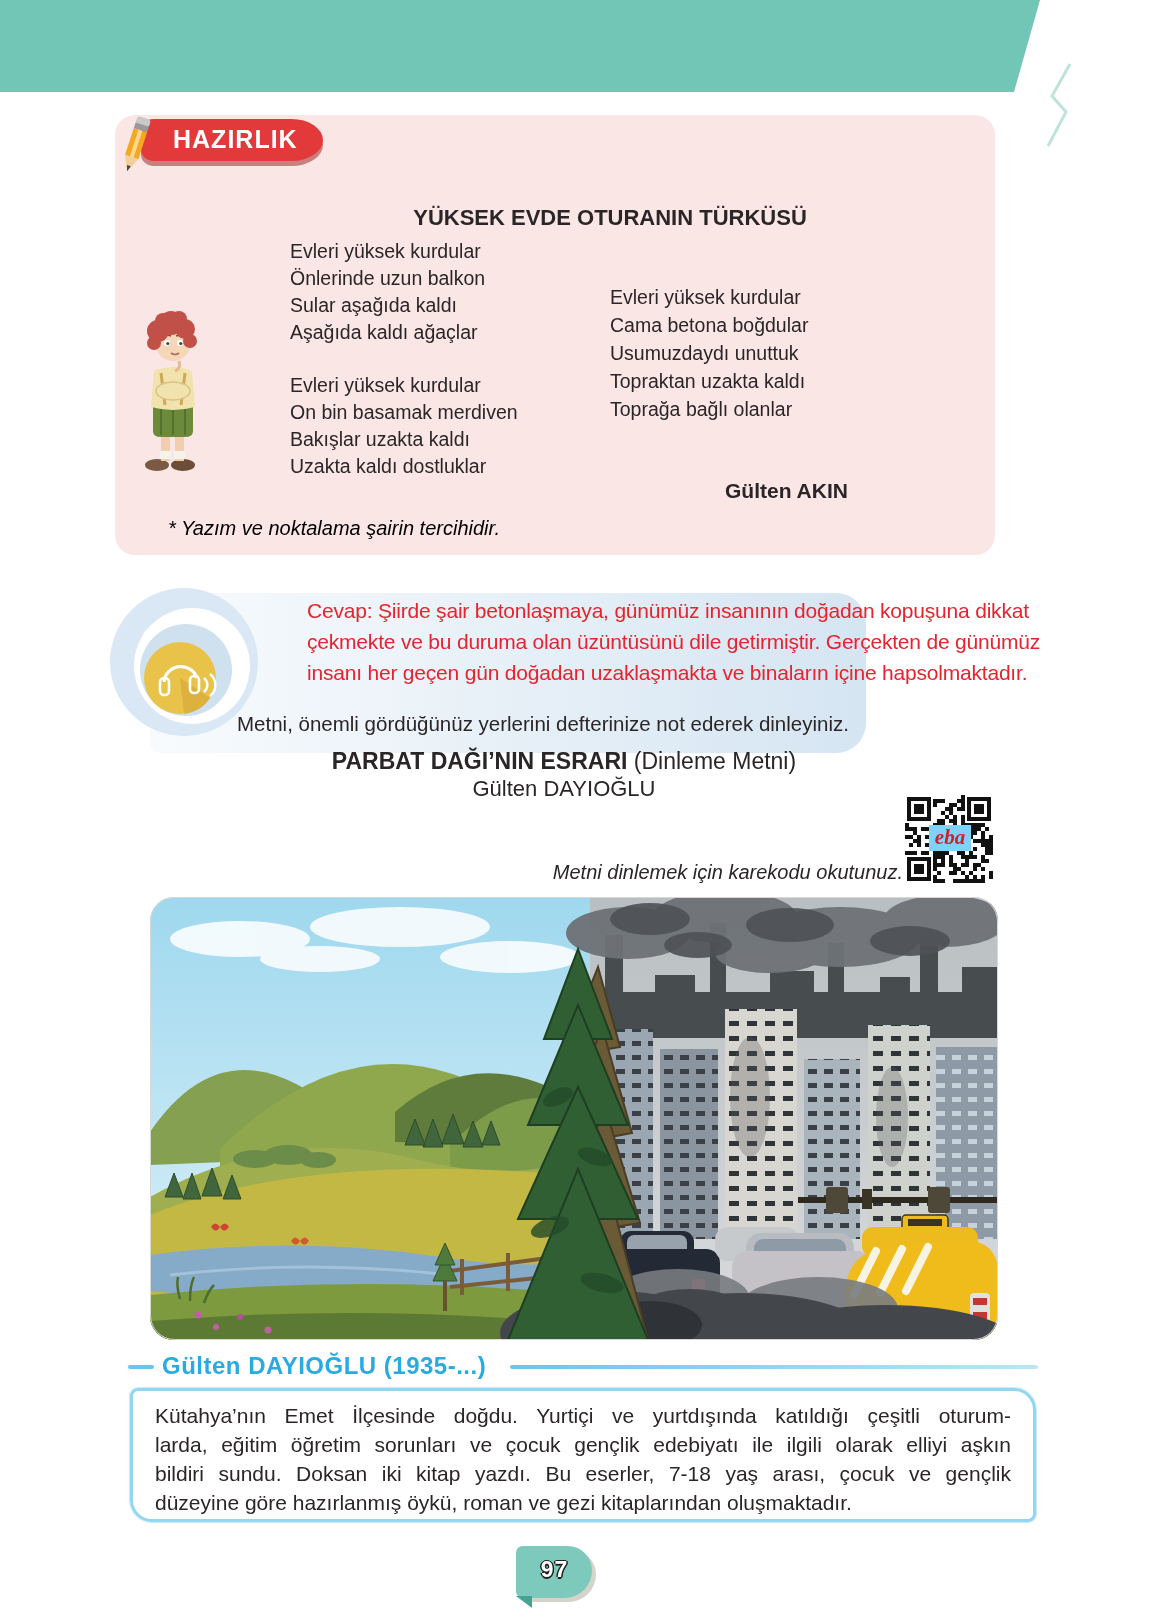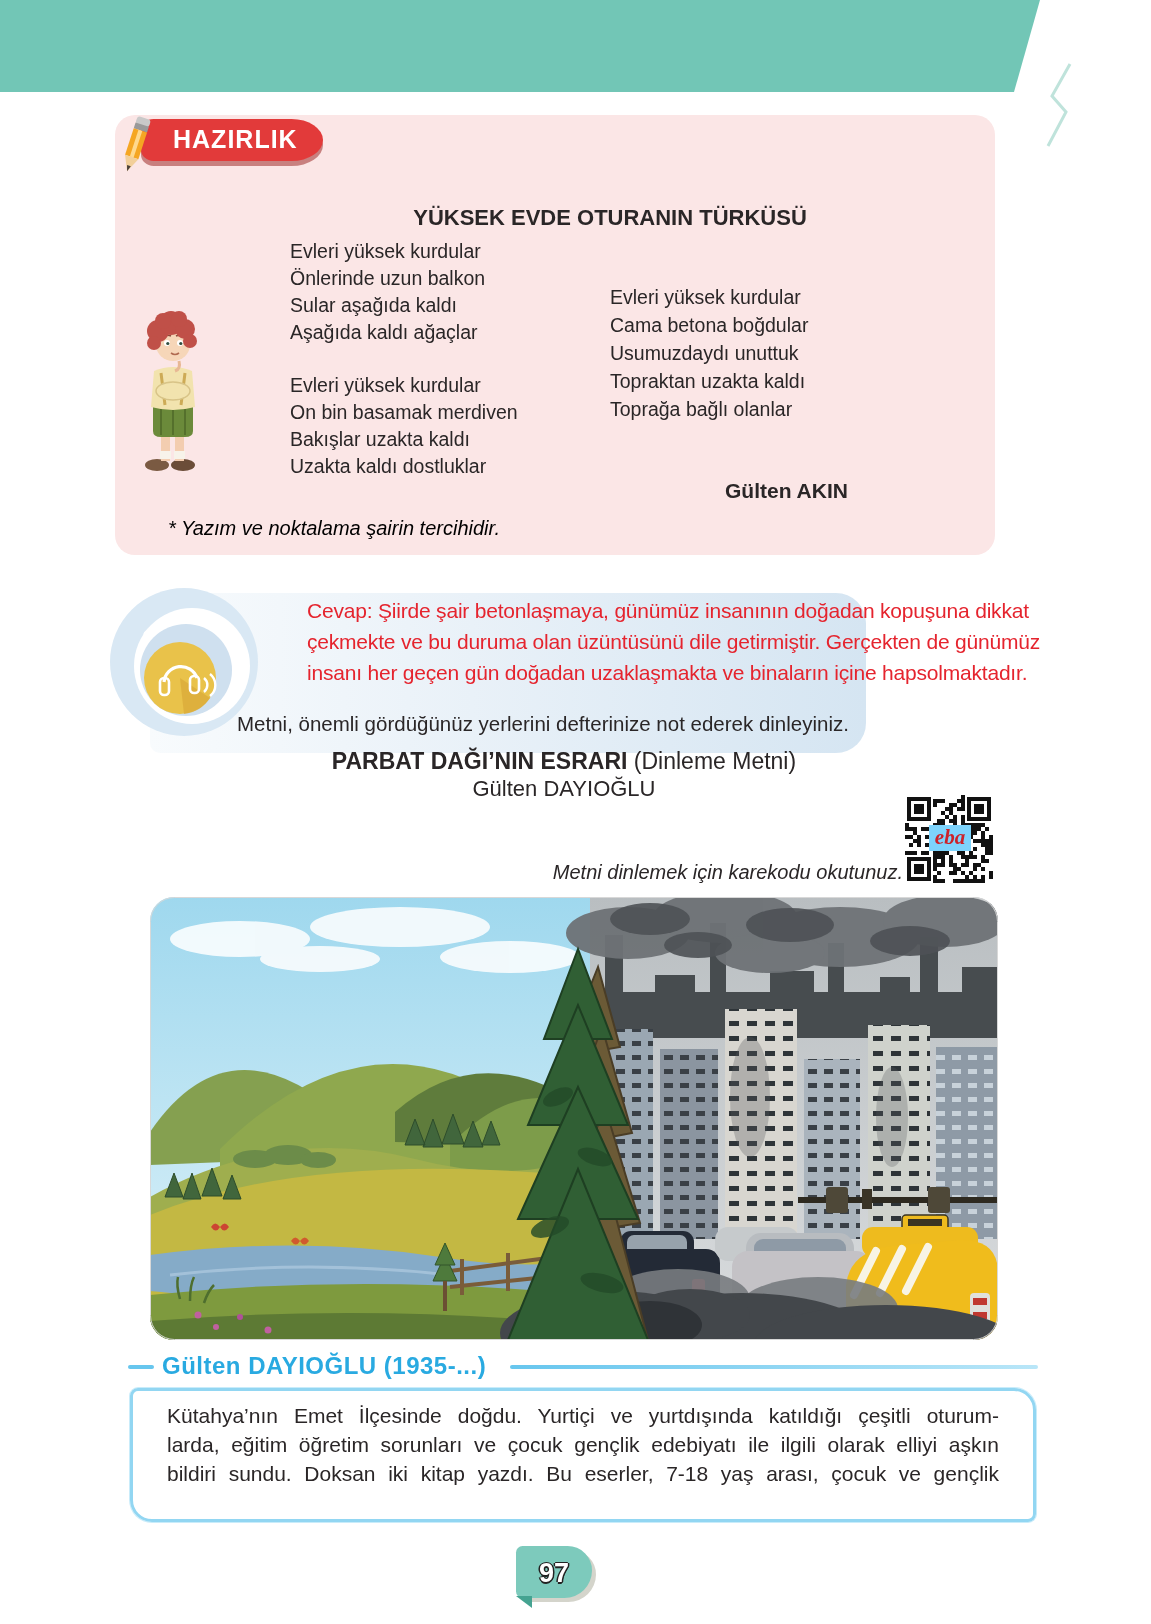--- a/index.html
+++ b/index.html
@@ -74,35 +74,35 @@
   
   .bio-headline { position:absolute; left:128px; top:1352px; width:910px; height:30px; }
   .bio-line-l { position:absolute; left:0; top:13px; width:26px; height:4px;
     background:#67c6ee; border-radius:2px; }
   .bio-title { position:absolute; left:34px; top:0; font-size:24px; font-weight:bold;
     color:#29aae1; letter-spacing:0.5px; }
   .bio-line-r { position:absolute; left:382px; top:13px; right:0; height:4px;
     background:linear-gradient(90deg,#67c6ee,#b9e6f8); border-radius:2px; }
   .bio-box { position:absolute; left:130px; top:1388px; width:906px; height:134px;
     border:3px solid #92d6f2; border-radius:8px 22px 8px 22px;
-    box-shadow:inset 0 0 0 2px #fff, 0 0 0 1px #c9ecfa; padding:10px 34px; }
+    box-shadow:inset 0 0 0 2px #fff, 0 0 0 1px #c9ecfa; padding:10px 22px; }
   .bio-box .ln { font-size:21px; line-height:29px; color:#2a2627;
     text-align:justify; text-align-last:justify; }
   .bio-box .ln.last { text-align-last:left; }
 
   
   .page-badge { position:absolute; left:516px; top:1546px; width:82px; height:58px; }
   .page-badge .bubble { position:absolute; left:0; top:0; width:76px; height:52px;
     background:#7dcabc; border-radius:8px 30px 34px 8px;
     box-shadow:4px 4px 0 #d4d4cb; }
   .page-badge .fold { position:absolute; left:0; top:50px; width:0; height:0;
     border-left:16px solid transparent; border-top:12px solid #45a391; }
   .page-badge .num { position:absolute; left:0; top:12px; width:76px; text-align:center;
-    color:#fff; font-size:27px; font-weight:bold;
-    text-shadow:-1.5px 0 #222,1.5px 0 #222,0 -1.5px #222,0 1.5px #222,1px 1px #222; }
+    color:#fff; font-size:23px; font-weight:bold;
+    text-shadow:-1.5px 0 #222,1.5px 0 #222,0 -1.5px #222,0 1.5px #222,1px 1px #222;font-family:Liberation Mono, monospace; }
 </style>
 </head>
 <body>
 
 <div id="page">
 
   <div class="unit-band"></div>
   <svg class="pen-icon" width="150" height="150" viewBox="0 0 150 150">
     <g stroke="#fff" stroke-width="3" fill="none">
       <rect x="88" y="-22" width="22" height="64" rx="5" transform="rotate(38 99 10)"></rect>
@@ -597,20 +597,21 @@
   <div class="bio-headline">
     <div class="bio-line-l"></div>
     <div class="bio-title">Gülten DAYIOĞLU (1935-...)</div>
     <div class="bio-line-r"></div>
   </div>
 
   <div class="bio-box">
     <div class="ln">Kütahya’nın Emet İlçesinde doğdu. Yurtiçi ve yurtdışında katıldığı çeşitli oturum-</div>
     <div class="ln">larda, eğitim öğretim sorunları ve çocuk gençlik edebiyatı ile ilgili olarak elliyi aşkın</div>
     <div class="ln">bildiri sundu. Doksan iki kitap yazdı. Bu eserler, 7-18 yaş arası, çocuk ve gençlik</div>
+    <div class="ln last">düzeyine göre hazırlanmış öykü, roman ve gezi kitaplarından oluşmaktadır.</div>
   </div>
 
   <div class="page-badge">
     <div class="bubble"></div>
     <div class="fold"></div>
     <div class="num">97</div>
   </div>
 
 </div>
 

